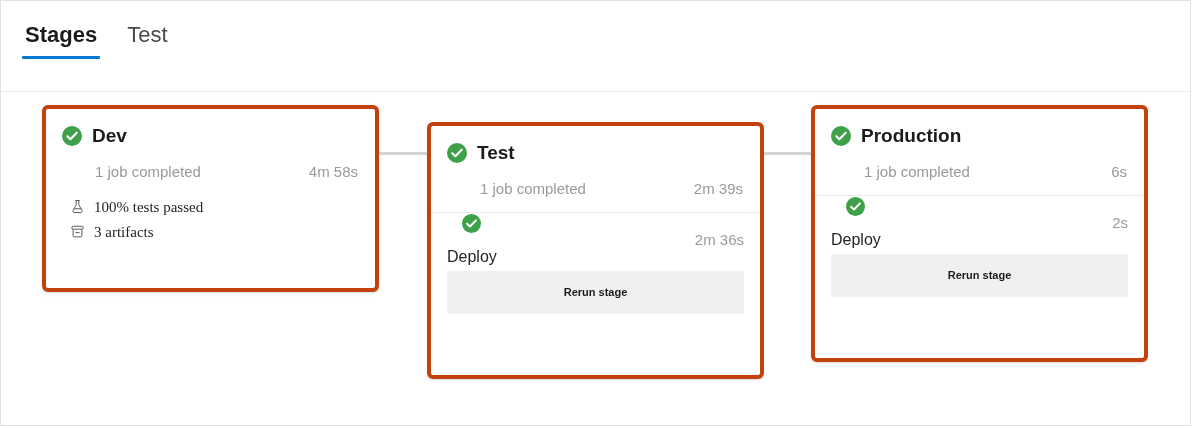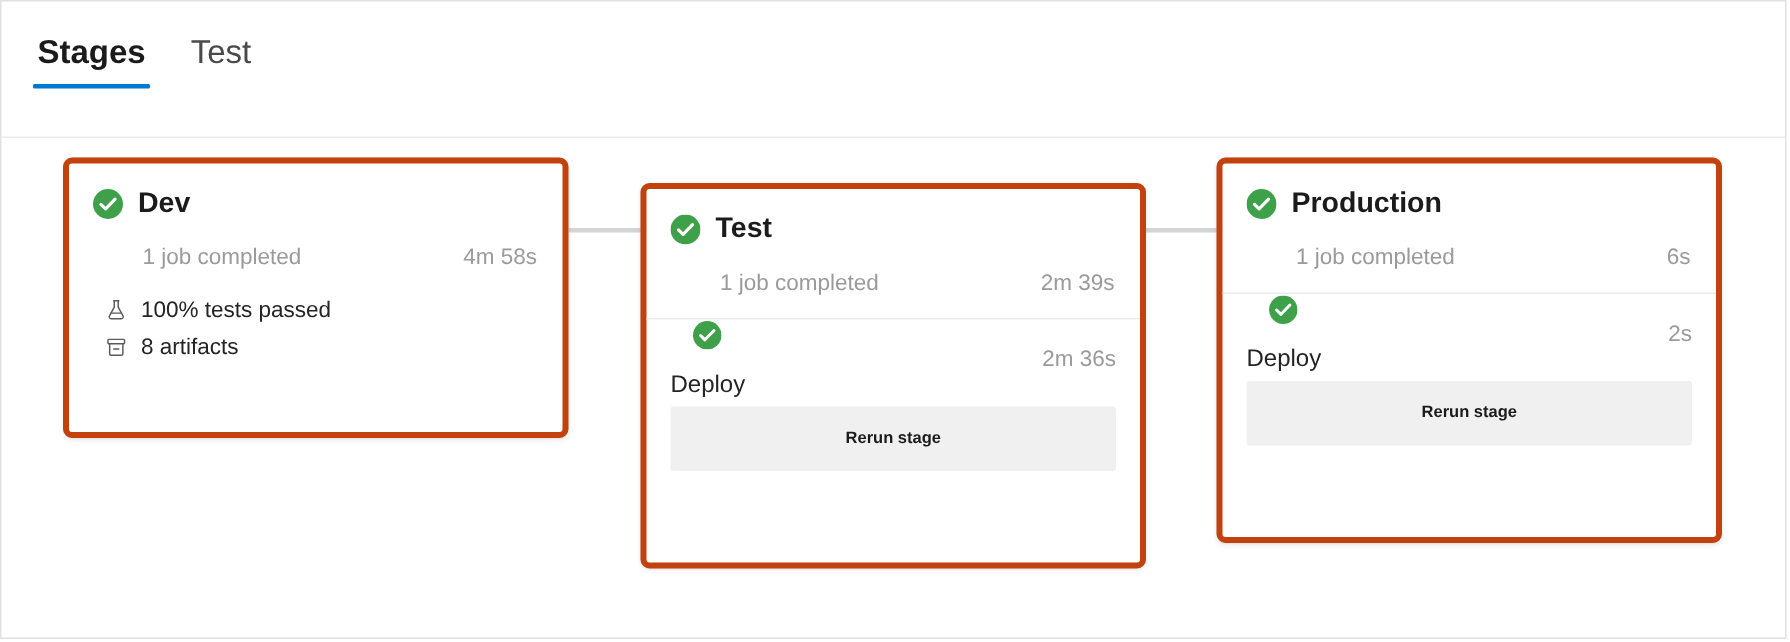--- a/index.html
+++ b/index.html
@@ -132,20 +132,21 @@
   
   .meta-list {
     margin-top: 12px;
     padding: 0 0 0 8px;
   }
   .meta-row {
     display: flex;
     align-items: center;
     gap: 9px;
     height: 25px;
+    font-family: Liberation Serif, serif;
   }
   .meta-icon {
     width: 15px;
     height: 15px;
     flex: 0 0 15px;
     display: block;
   }
   .meta-label {
     font-size: 15px;
     color: #242424;
@@ -255,21 +256,21 @@
               <path d="M4.5 10.4 L11.5 10.4" fill="none" stroke="#5a5a5a" stroke-width="1.05" stroke-linecap="round"></path>
             </svg>
             <span class="meta-label">100% tests passed</span>
           </div>
           <div class="meta-row">
             <svg class="meta-icon" viewBox="0 0 16 16">
               <rect x="2.1" y="2.4" width="11.8" height="3.1" rx="0.7" fill="none" stroke="#5a5a5a" stroke-width="1.05"></rect>
               <path d="M3.3 5.5 L3.3 12.6 A1.1 1.1 0 0 0 4.4 13.7 L11.6 13.7 A1.1 1.1 0 0 0 12.7 12.6 L12.7 5.5" fill="none" stroke="#5a5a5a" stroke-width="1.05" stroke-linejoin="round"></path>
               <path d="M6.2 9.2 L9.8 9.2" fill="none" stroke="#5a5a5a" stroke-width="1.05" stroke-linecap="round"></path>
             </svg>
-            <span class="meta-label">8 artifacts</span>
+            <span class="meta-label">3 artifacts</span>
           </div>
         </div>
       </div>
     </div>
 
     <div class="stage-card stage-test">
       <div class="card-head">
         <div class="stage-title-row">
           <svg class="check-circle" viewBox="0 0 20 20">
             <circle cx="10" cy="10" r="10" fill="#3fa04a"></circle>

